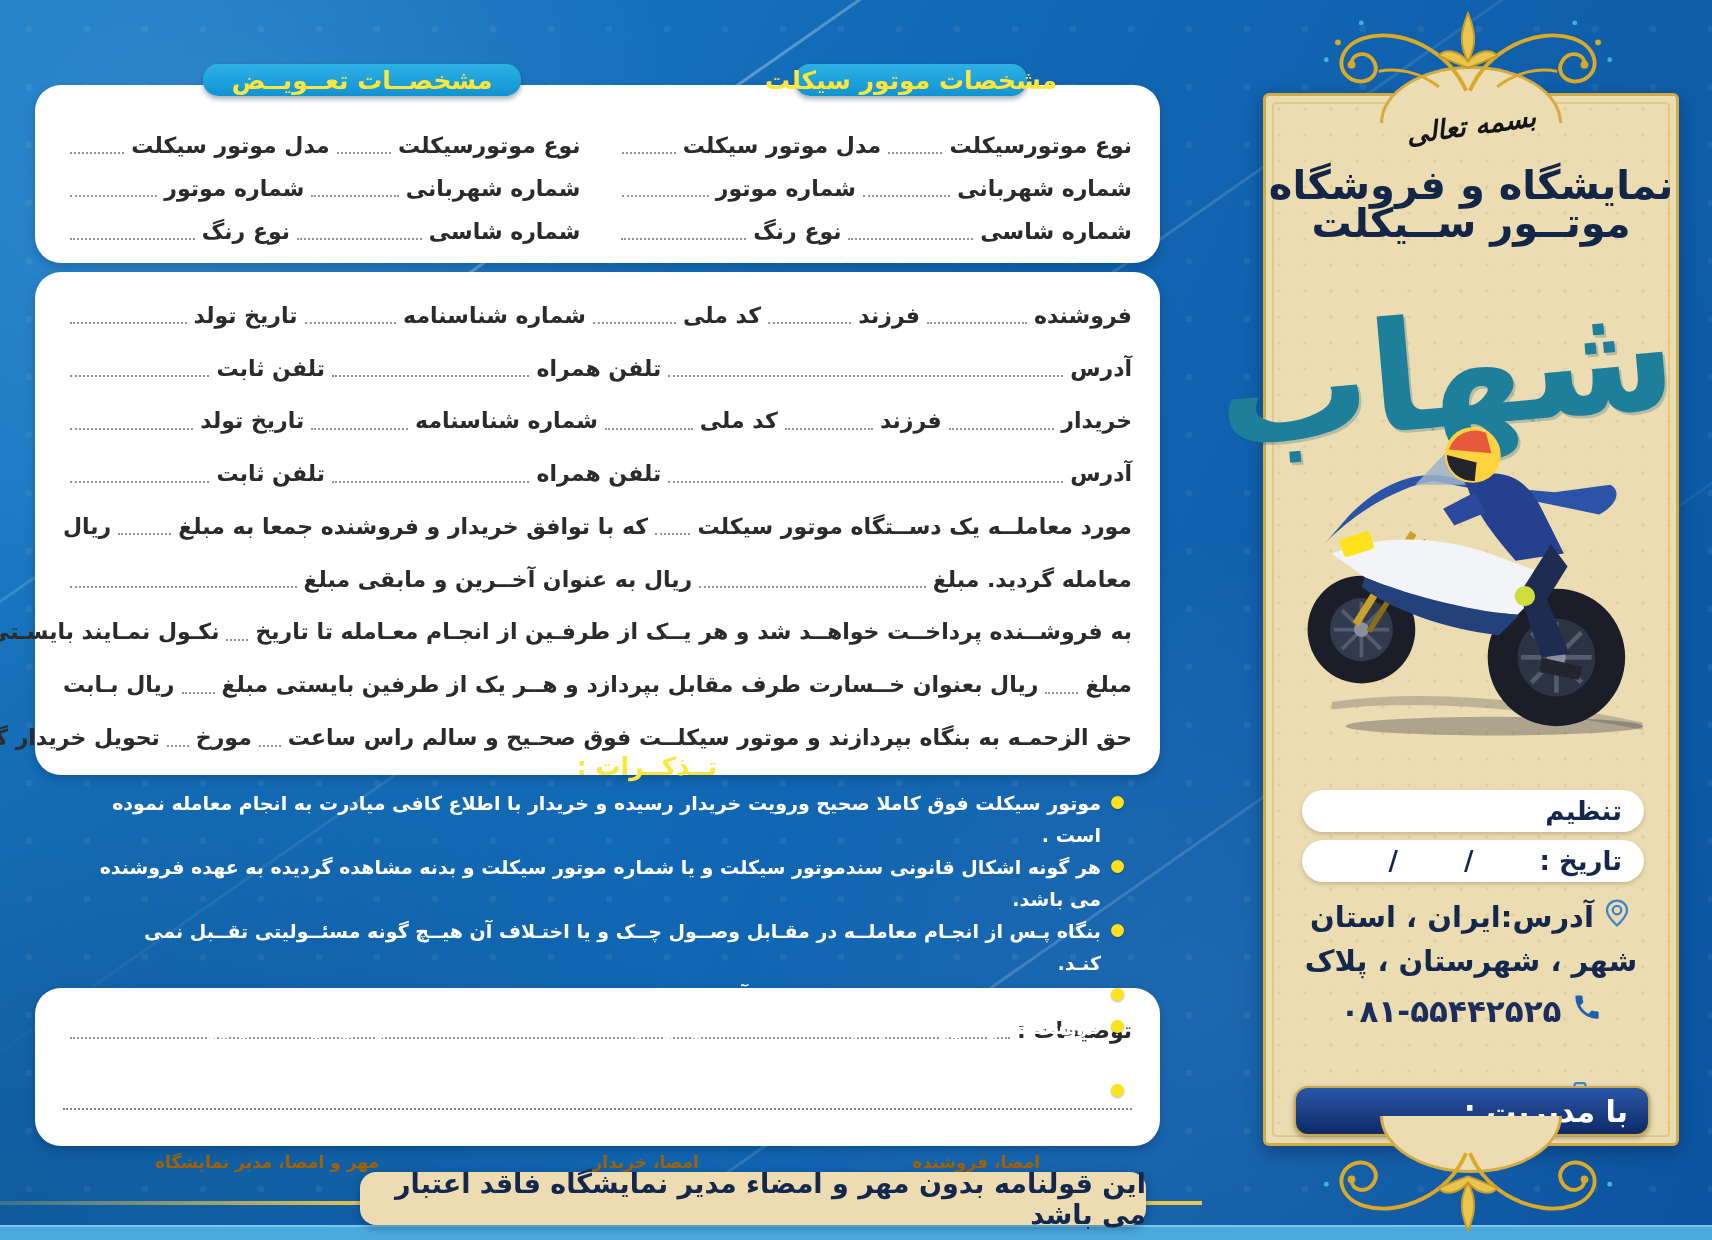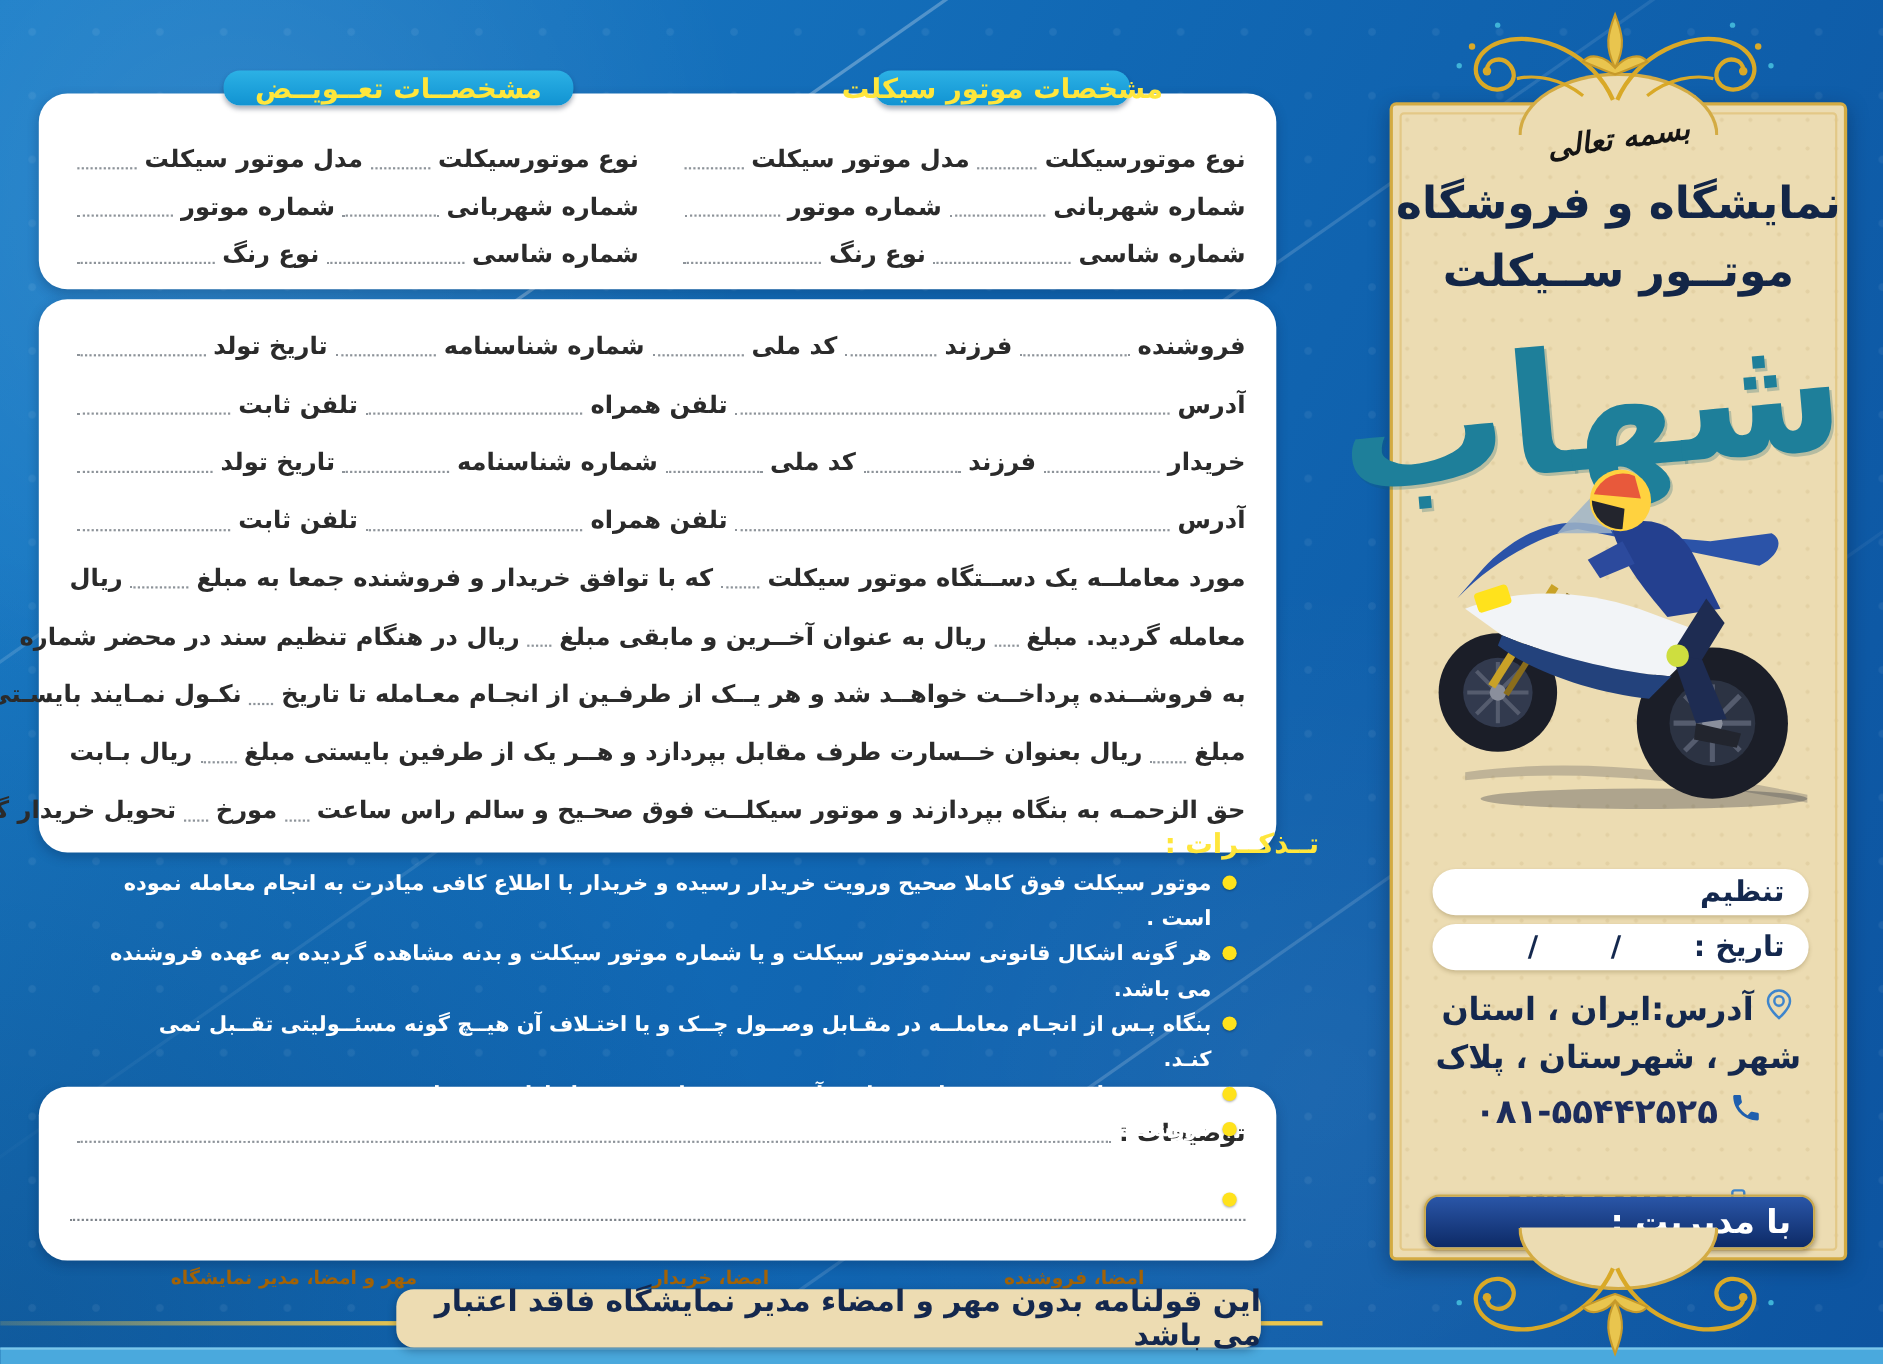--- a/index.html
+++ b/index.html
@@ -31,21 +31,21 @@
   .hdr-exch{left:168px;width:318px;}
 
   .spec-col{flex:1 1 0;display:flex;flex-direction:column;justify-content:space-between;}
   .spec-row{display:flex;align-items:flex-end;height:34px;}
   .ag-row{display:flex;align-items:flex-end;height:34px;}
   .f-label{white-space:nowrap;color:#2b2b2b;font-weight:bold;font-size:22px;line-height:1.25;}
   .dots{flex:1 1 0;min-width:22px;border-bottom:2.5px dotted #8d9399;margin:0 7px;transform:translateY(-5px);}
 
   
   .notes{position:absolute;left:60px;top:752px;width:1105px;z-index:2;}
-  .notes-title{text-align:right;margin:0 1px 6px 0;color:#ffe63c;font-weight:bold;font-size:25px;}
+  .notes-title{text-align:center;margin:0 1px 6px 0;color:#ffe63c;font-weight:bold;font-size:25px;}
   .note-item{display:flex;align-items:flex-start;justify-content:flex-start;padding-right:76px;line-height:32px;}
   .note-dot{flex:0 0 auto;width:13px;height:13px;border-radius:50%;background:#ffe21c;margin:9px 0 0 10px;box-shadow:0 1px 2px rgba(0,0,0,.3);}
   .note-text{color:#fff;font-weight:600;font-size:19px;}
 
   
   .rem-line1{display:flex;align-items:flex-end;height:34px;margin-top:6px;}
   .rem-line2{height:34px;border-bottom:2px dotted #7d838a;margin-top:30px;}
   .sig-row{display:flex;justify-content:space-between;align-items:center;margin-top:42px;padding:0 92px;}
   .sig{color:#a16207;font-weight:bold;font-size:17px;white-space:nowrap;}
 
@@ -63,21 +63,21 @@
   .panel-inner{position:absolute;inset:6px;border:2px solid #e3c887;border-radius:4px;pointer-events:none;}
   .arch{position:absolute;left:50%;transform:translateX(-50%);width:176px;height:54px;background:#ecdcb2;z-index:4;}
   .arch-top{top:-30px;border:3px solid #d3ab43;border-bottom:none;border-radius:50% 50% 0 0 / 100% 100% 0 0;}
   .arch-bot{bottom:-30px;border:3px solid #d3ab43;border-top:none;border-radius:0 0 50% 50% / 0 0 100% 100%;}
   .ornament{position:absolute;left:1303px;width:330px;height:90px;z-index:4;}
   .orn-top{top:8px;} .orn-bot{top:1146px;transform:scaleY(-1);}
 
   .bismillah{position:absolute;left:0;right:0;top:14px;text-align:center;font-family:"DejaVu Serif",serif;font-style:italic;
     font-size:27px;color:#151515;transform:rotate(-8deg);font-weight:bold;z-index:5;}
   .p-title{position:absolute;left:0;right:0;text-align:center;color:#132647;font-weight:bold;font-size:40px;white-space:nowrap;}
-  .p-t1{top:66px;} .p-t2{top:128px;text-align:center;}
+  .p-t1{top:66px;} .p-t2{top:104px;text-align:center;}
   .brand{position:absolute;left:0;right:0;top:156px;height:240px;text-align:center;color:#1e7f9a;font-weight:bold;font-size:152px;
     line-height:240px;transform:rotate(-5deg);text-shadow:2px 3px 0 rgba(16,90,110,.25);z-index:1;}
   .bike{position:absolute;left:10px;top:282px;width:390px;height:388px;z-index:2;}
 
   .p-pill{position:absolute;left:36px;right:32px;height:42px;background:#fff;border-radius:21px;display:flex;align-items:center;
     color:#14284e;font-weight:bold;font-size:26px;padding:0 22px;box-sizing:border-box;box-shadow:0 2px 4px rgba(90,70,20,.25);}
   .pill-number{top:694px;}
   .pill-date{top:744px;gap:66px;}
   .p-addr{position:absolute;left:0;right:0;text-align:center;color:#14284e;font-weight:bold;font-size:29px;white-space:nowrap;}
   .addr1{top:802px;display:flex;align-items:center;justify-content:center;gap:8px;}
@@ -197,21 +197,20 @@
           <span class="dots" style="flex-grow: 1;"></span>
           <span class="f-label">که با توافق خریدار و فروشنده جمعا به مبلغ</span>
           <span class="dots" style="flex-grow: 1.5;"></span>
           <span class="f-label">ریال</span>
         </div>
         <div class="ag-row">
           <span class="f-label">معامله گردید. مبلغ</span>
           <span class="dots" style="flex-grow: 1;"></span>
           <span class="f-label">ریال به عنوان آخــرین و مابقی مبلغ</span>
           <span class="dots" style="flex-grow: 1;"></span>
-          <span class="f-label">ریال در هنگام تنظیم سند در محضر شماره</span>
         </div>
         <div class="ag-row">
           <span class="f-label">به فروشــنده پرداخــت خواهــد شد و هر یــک از طرفـین از انجـام معـامله تا تاریخ</span>
           <span class="dots" style="flex-grow: 1;"></span>
           <span class="f-label">نکـول نمـایند بایسـتی</span>
         </div>
         <div class="ag-row">
           <span class="f-label">مبلغ</span>
           <span class="dots" style="flex-grow: 1;"></span>
           <span class="f-label">ریال بعنوان خــسارت طرف مقابل بپردازد و هــر یک از طرفین بایستی  مبلغ</span>

